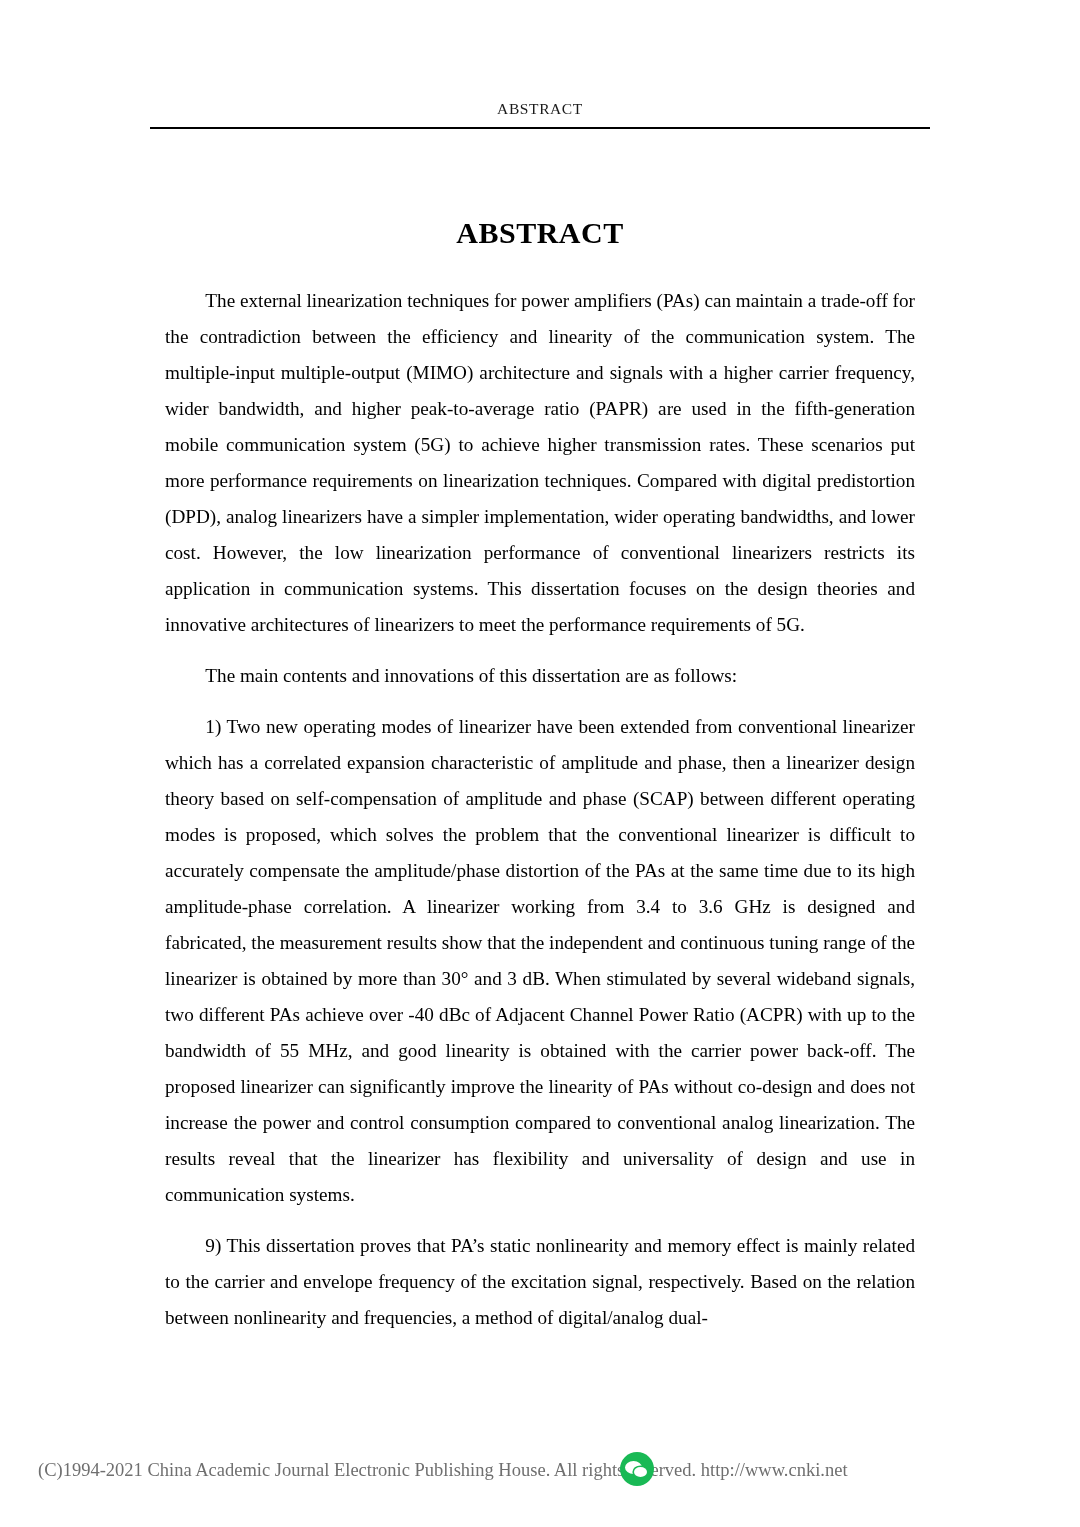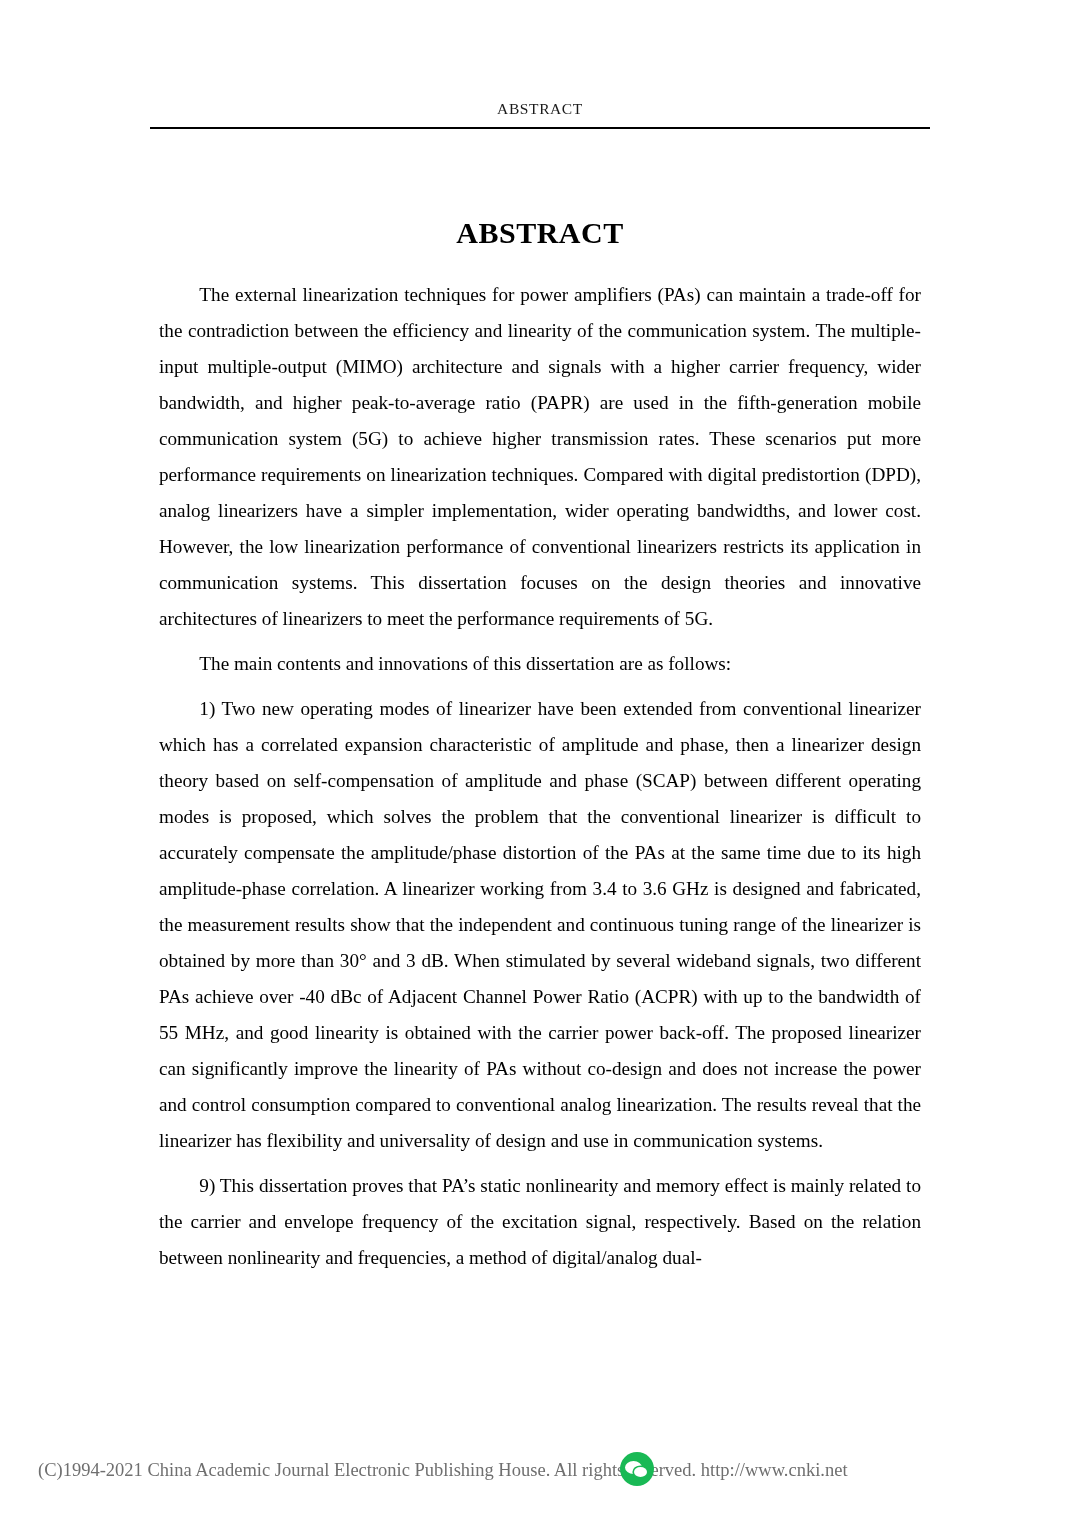--- a/index.html
+++ b/index.html
@@ -51,21 +51,21 @@
     position: absolute;
     left: 150px;
     top: 268px;
     width: 780px;
     font-size: 19.2px;
     line-height: 36px;
     text-align: justify;
     text-justify: inter-word;
   }
   .body-text p {
-    margin: 9px;
+    margin: 15px;
     text-indent: 2.1em;
     text-align: justify;
   }
   .body-text p:last-child {
     text-align: justify;
   }
   .pageno {
     position: absolute;
     left: 150px;
     top: 1400px;

